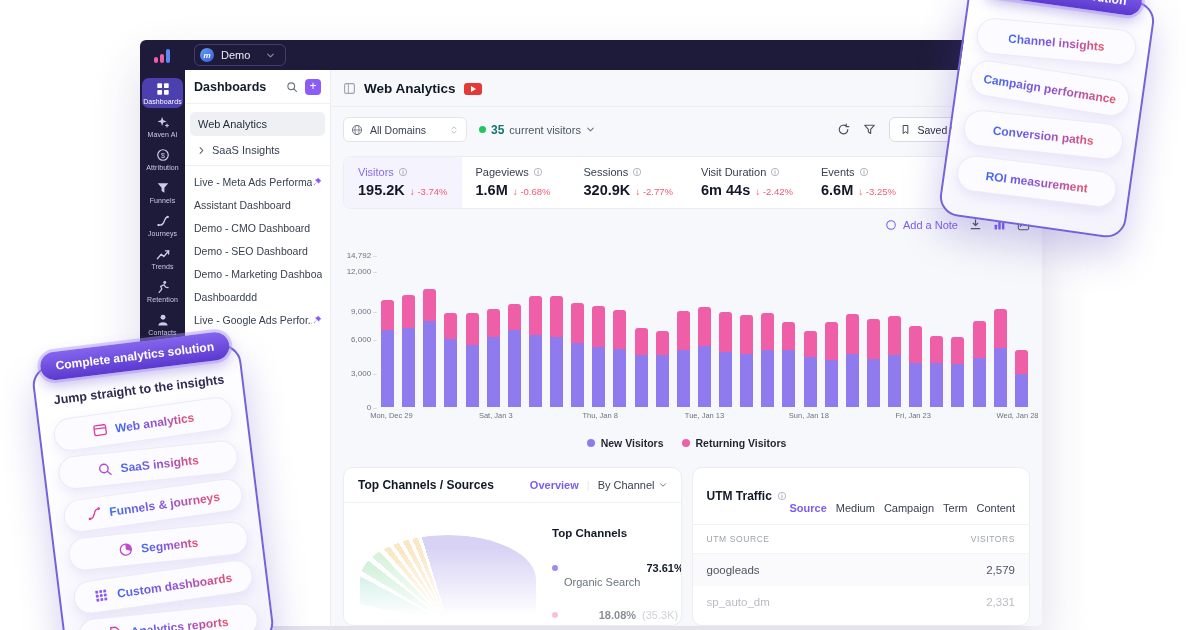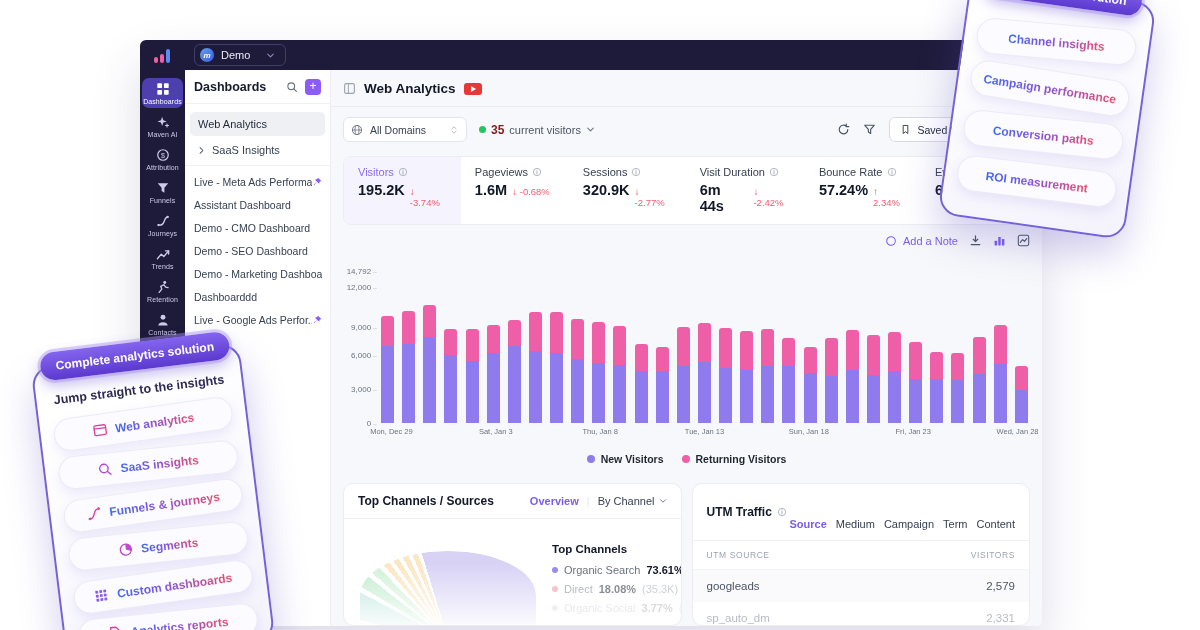--- a/index.html
+++ b/index.html
@@ -58,21 +58,21 @@
   .yt::after { content:""; position:absolute; left:7px; top:3.2px; border-left:5px solid #fff; border-top:3px solid transparent; border-bottom:3px solid transparent; }
 
   .toolbar { display:flex; align-items:center; padding:10px 12px 0; gap:12px; }
   .select { display:flex; align-items:center; gap:7px; background:#fff; border:1px solid #e3e5ec; border-radius:6px;
     padding:4px 7px; width:124px; height:25px; cursor:pointer; }
   .select .gic { width:12px; height:12px; color:#6b7280; }
   .select .sv { font-size:10.5px; color:#374151; flex:1; }
   .select .st { width:10px; height:10px; color:#b2b7c3; }
   .cur { display:flex; align-items:center; gap:5px; cursor:pointer; }
   .gdot { width:7px; height:7px; border-radius:50%; background:#22c55e; }
-  .cur .n { font-size:12px; font-weight:bold; color:#7f1d1d; }
+  .cur .n { font-size:12px; font-weight:bold; color:#0f766e; }
   .cur .l { font-size:11px; color:#4b5563; }
   .cur .ch { width:9px; height:9px; color:#6b7280; }
   .tb-right { margin-left:auto; display:flex; align-items:center; gap:13px; }
   .tic { width:13px; height:13px; color:#4b5563; cursor:pointer; }
   .btn { display:flex; align-items:center; gap:6px; background:#fff; border:1px solid #d8dbe2; border-radius:6px;
     padding:4px 10px; height:25px; font-size:10.5px; color:#1f2937; cursor:pointer; }
   .btn .bic { width:11px; height:11px; color:#374151; }
   .btn-stub { width:28px; height:25px; background:#fff; border:1px solid #d8dbe2; border-radius:6px; cursor:pointer; }
 
   .metrics { margin:14px 12px 0; background:#fff; border:1px solid #ececf2; border-radius:8px; display:flex; overflow:hidden; }
@@ -142,21 +142,21 @@
       rgba(247,211,150,.6) 67deg 70.5deg,
       rgba(255,255,255,0) 70.5deg 73deg,
       rgba(196,188,240,.7) 73deg 178deg,
       rgba(255,255,255,0) 178deg);
     -webkit-mask-image:linear-gradient(to bottom, rgba(0,0,0,.95) 15%, rgba(0,0,0,0) 92%);
     mask-image:linear-gradient(to bottom, rgba(0,0,0,.95) 15%, rgba(0,0,0,0) 92%); }
   .ch-list { padding-top:14px; min-width:0; flex:1; }
   .ch-list-title { font-size:11.5px; font-weight:bold; color:#111827; margin-bottom:9px; }
   .ch-row { display:flex; align-items:center; gap:6px; font-size:11px; margin-bottom:7px; white-space:nowrap; }
   .ch-row .dot { width:6px; height:6px; border-radius:50%; flex:0 0 6px; }
-  .ch-row .nm { color:#6b7280; width:92px; }
+  .ch-row .nm { color:#6b7280; width:92px;margin-top:28px; }
   .ch-row .pc { color:#111827; font-weight:bold; }
   .ch-row .ct { color:#9ca3af; }
 
   .utm-thead { display:flex; justify-content:space-between; padding:9px 14px; font-size:8.5px; letter-spacing:.6px;
     color:#9ca3af; border-bottom:1px solid #f3f4f6; }
   .utm-row { display:flex; justify-content:space-between; padding:10px 14px; font-size:11.5px; color:#4b5563; cursor:pointer; }
   .utm-row:nth-child(odd) { background:#fafafc; }
 
   
   .float { position:absolute; border:2px solid #7463d8; border-radius:20px;
@@ -461,36 +461,20 @@
                   </svg>
                 </span>
               </div>
               <div class="mv">
                 <span class="val">6m 44s</span>
                 <span class="chg"><span class="arr">↓</span> -2.42%</span>
               </div>
             </div>
             <div class="metric">
               <div class="ml">
-                <span class="mlt">Bounce Rate</span>
-                <span class="iic icon">
-                  <svg viewBox="0 0 16 16" fill="currentColor" xmlns="http://www.w3.org/2000/svg">
-                    <circle cx="8" cy="8" r="5.9" fill="none" stroke="currentColor" stroke-width="1.2"></circle>
-                    <path d="M8 7.2v4" stroke="currentColor" stroke-width="1.4" stroke-linecap="round"></path>
-                    <circle cx="8" cy="4.7" r=".9"></circle>
-                  </svg>
-                </span>
-              </div>
-              <div class="mv">
-                <span class="val">57.24%</span>
-                <span class="chg"><span class="arr">↑</span> 2.34%</span>
-              </div>
-            </div>
-            <div class="metric">
-              <div class="ml">
                 <span class="mlt">Events</span>
                 <span class="iic icon">
                   <svg viewBox="0 0 16 16" fill="currentColor" xmlns="http://www.w3.org/2000/svg">
                     <circle cx="8" cy="8" r="5.9" fill="none" stroke="currentColor" stroke-width="1.2"></circle>
                     <path d="M8 7.2v4" stroke="currentColor" stroke-width="1.4" stroke-linecap="round"></path>
                     <circle cx="8" cy="4.7" r=".9"></circle>
                   </svg>
                 </span>
               </div>
               <div class="mv">

